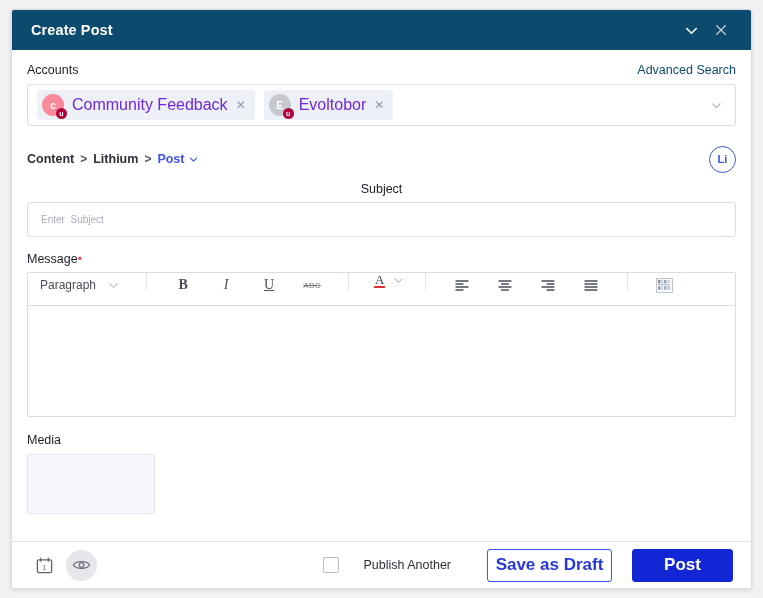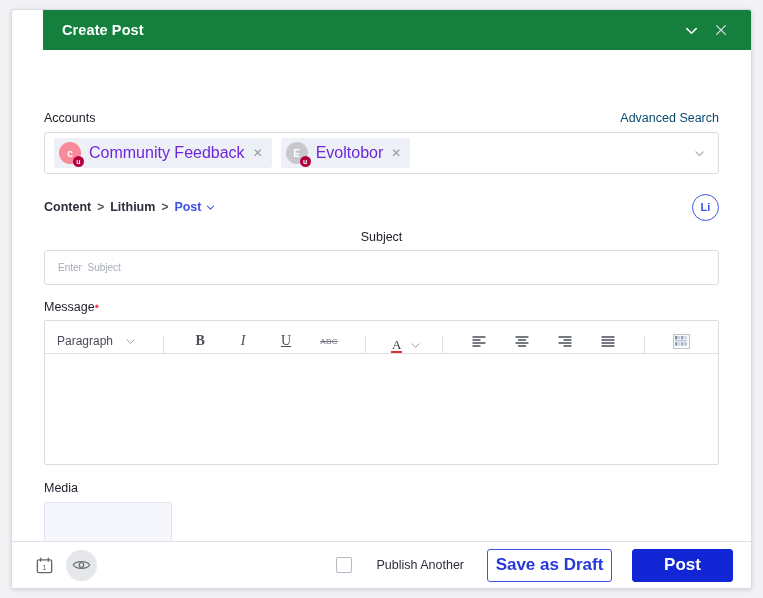--- a/index.html
+++ b/index.html
@@ -24,26 +24,25 @@
     border: 1px solid #d9dce3;
     border-radius: 3px;
     box-shadow: 0 1px 4px rgba(20,25,60,0.14);
     overflow: hidden;
     box-sizing: border-box;
   }
 
   
   .modal-header {
     height: 40px;
-    background: #15803d;
+    background: #0c4a6e;
     display: flex;
     align-items: center;
     padding: 0 15px 0 19px;
     box-sizing: border-box;
-    margin-left: 31px;
   }
   .modal-title {
     color: #ffffff;
     font-size: 14.5px;
     font-weight: bold;
     letter-spacing: .1px;
     flex: 1;
   }
   .hdr-btn {
     width: 30px;
@@ -53,23 +52,22 @@
     justify-content: center;
     cursor: pointer;
   }
   .hdr-btn svg { display:block; }
 
   
   .modal-body {
     position: relative;
     height: 493px;
     overflow: hidden;
-    padding: 0 32px;
-    box-sizing: border-box;
-    margin-top: 48px;
+    padding: 0 15px;
+    box-sizing: border-box;
   }
 
   .row-label-line {
     display: flex;
     align-items: baseline;
     justify-content: space-between;
     padding-top: 13px;
   }
   .field-label {
     font-size: 12.5px;
@@ -235,21 +233,21 @@
   .editor {
     margin-top: 6px;
     border: 1px solid #d9dce3;
     border-radius: 2px;
     background: #fff;
   }
   .editor-toolbar {
     height: 33px;
     border-bottom: 1px solid #dcdfe6;
     display: flex;
-    align-items: flex-end;
+    align-items: flex-start;
     padding: 0 8px;
     gap: 15px;
     background: #fff;
     box-sizing: border-box;
   }
   .tb-select {
     display: flex;
     align-items: center;
     gap: 13px;
     padding: 0 6px 0 4px;
@@ -348,21 +346,21 @@
     align-items: center;
     justify-content: center;
     cursor: pointer;
   }
   .foot-spacer { flex: 1; }
   .chk-wrap {
     display: flex;
     align-items: center;
     gap: 24px;
     cursor: pointer;
-    margin-right: 13px;
+    margin-right: 26px;
   }
   .chk-box {
     width: 14px;
     height: 14px;
     border: 1px solid #b6bac4;
     border-radius: 2px;
     background: #fff;
   }
   .chk-label {
     font-size: 12.5px;

